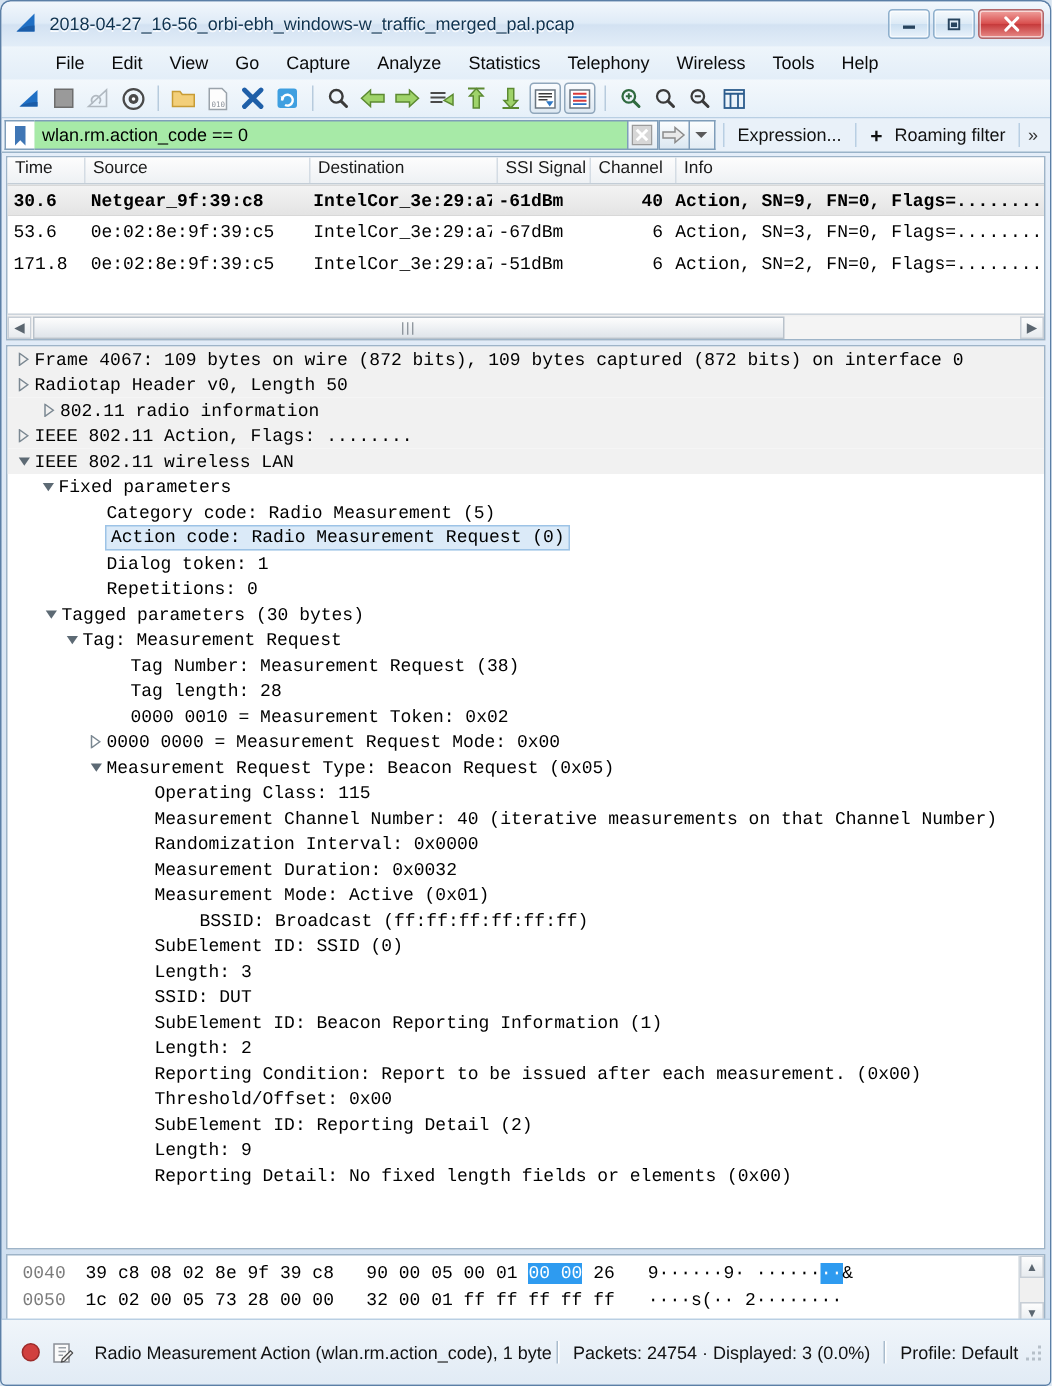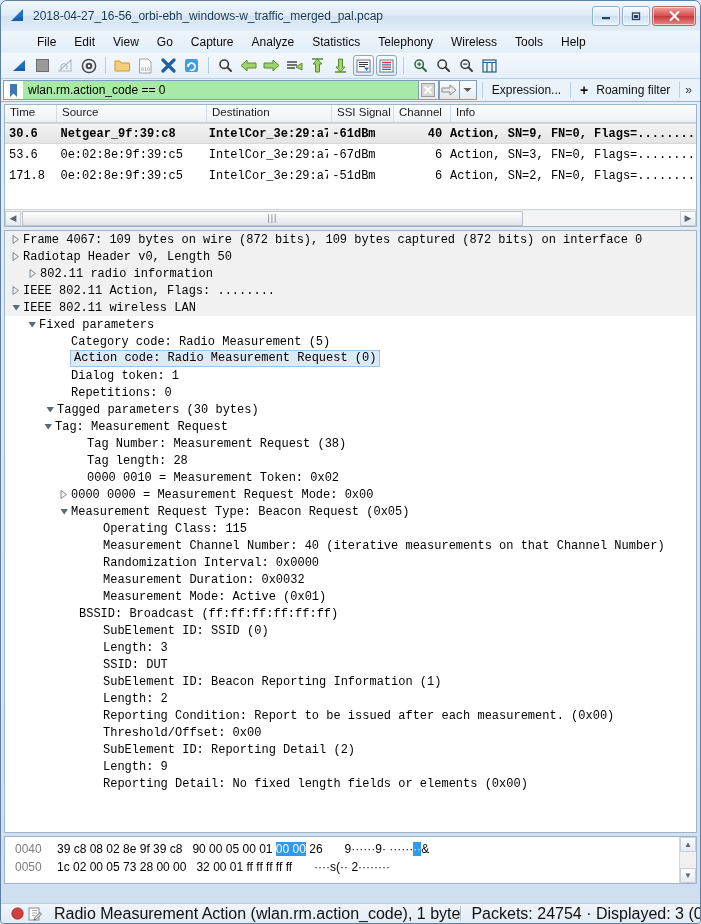--- a/index.html
+++ b/index.html
@@ -184,47 +184,47 @@
     height: 48px;
     margin: 3px 3px 0 3px;
     border: 1px solid #9eb4c8;
     background: #fff;
     display: flex;
     overflow: hidden;
   }
   #hexrows { flex: 1 1 auto; padding: 3px 0 0 4px; }
   .hexrow {
     display: flex; height: 18px; align-items: center;
-    font-family: Liberation Sans, sans-serif; font-size: 12px;
+    font-family: Liberation Mono, monospace; font-size: 12px;
     white-space: pre;
   }
   .hex-off { color: #7c7c7c; width: 48px; padding-left: 6px; }
   .hex-bytes { color: #000; }
   .hex-ascii { color: #000; margin-left: 22px; }
   .hsel { background: #2e9bf0; color: #fff; }
   #hexvscroll {
     width: 17px; flex: none; background: #f0f0f0;
     border-left: 1px solid #d2d9e0;
     display: flex; flex-direction: column; justify-content: space-between;
   }
   .vsb-arrow {
     height: 15px; display:flex;align-items:center;justify-content:center;
     background: linear-gradient(180deg,#fdfdfd,#e7ebef);
     border: 1px solid #c7ced6; font-size: 8px; color:#5b6670;
   }
 
   
   #statusbar {
     position: absolute; left: 0; right: 0; bottom: 0;
-    height: 20px;
+    height: 44px;
     display: flex; align-items: center;
     background: linear-gradient(180deg,#f0f5fa,#e1ebf5);
     border-top: 1px solid #b9cfe3;
     padding: 0 4px 0 10px;
-    font-size: 16px; color: #111;
+    font-size: 12px; color: #111;
   }
   #statusbar .sb-ico { width: 18px; display:flex;align-items:center;justify-content:center; }
   .sb-text { white-space: nowrap; }
   .sb-div { width: 2px; height: 15px; border-left:1px solid #a9bccd; border-right:1px solid #ffffff; margin: 0 9px; }
   #grip { margin-left: auto; width: 14px; height: 14px; opacity: .55; }
 </style>
 </head>
 <body>
 
 <div id="app">
@@ -535,21 +535,21 @@
         <span class="tlabel highlight">Action code: Radio Measurement Request (0)</span>
       </div>
       <div class="trow" style="padding-left: 54px;">
         <span class="tw"></span>
         <span class="tlabel">Dialog token: 1</span>
       </div>
       <div class="trow" style="padding-left: 54px;">
         <span class="tw"></span>
         <span class="tlabel">Repetitions: 0</span>
       </div>
-      <div class="trow" style="padding-left: 40px;">
+      <div class="trow" style="padding-left: 24px;">
         <span class="tw">
           <svg width="9" height="8" viewBox="0 0 9 8">
             <path d="M0.5,1 L8,1 L4.2,6.5 Z" fill="#5d6a74"></path>
           </svg>
         </span>
         <span class="tlabel">Tagged parameters (30 bytes)</span>
       </div>
       <div class="trow" style="padding-left: 38px;">
         <span class="tw">
           <svg width="9" height="8" viewBox="0 0 9 8">
@@ -599,21 +599,21 @@
         <span class="tlabel">Randomization Interval: 0x0000</span>
       </div>
       <div class="trow" style="padding-left: 86px;">
         <span class="tw"></span>
         <span class="tlabel">Measurement Duration: 0x0032</span>
       </div>
       <div class="trow" style="padding-left: 86px;">
         <span class="tw"></span>
         <span class="tlabel">Measurement Mode: Active (0x01)</span>
       </div>
-      <div class="trow" style="padding-left: 62px;">
+      <div class="trow" style="padding-left: 116px;">
         <span class="tw"></span>
         <span class="tlabel">BSSID: Broadcast (ff:ff:ff:ff:ff:ff)</span>
       </div>
       <div class="trow" style="padding-left: 86px;">
         <span class="tw"></span>
         <span class="tlabel">SubElement ID: SSID (0)</span>
       </div>
       <div class="trow" style="padding-left: 86px;">
         <span class="tw"></span>
         <span class="tlabel">Length: 3</span>

